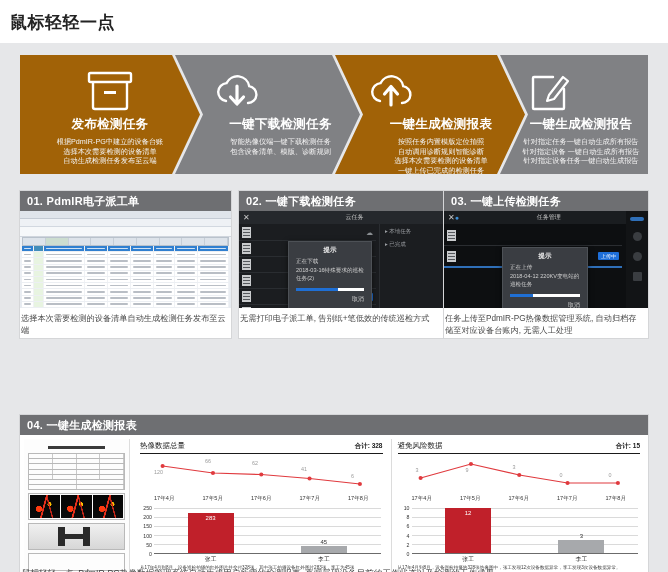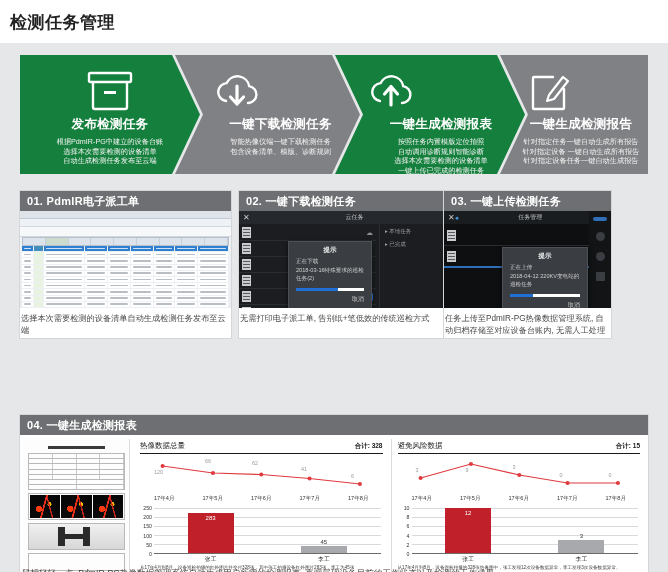--- a/index.html
+++ b/index.html
@@ -42,21 +42,21 @@
     width: 628px;
     height: 119px;
   }
   .chev {
     position: absolute;
     top: 0;
     height: 119px;
     color: #ffffff;
     text-align: center;
   }
-  .chev-red   { background: #15803d; }
+  .chev-red   { background: #a16207; }
   .chev-grey  { background: #808184; }
   .chev-icon {
     margin: 14px auto 0;
     width: 52px;
     height: 44px;
     display: block;
   }
   .chev-title {
     font-size: 12.5px;
     font-weight: bold;
@@ -434,21 +434,21 @@
   .bottom-caption-wrap {
     position: absolute;
     left: 20px;
     top: 519px;
     width: 640px;
   }
 </style>
 </head>
 <body>
 
-<div id="page-title">检测任务管理</div>
+<div id="page-title">鼠标轻轻一点</div>
 
 <div id="stage">
 
   <div id="chevron-band">
 
     <div class="chev chev-red" style="left:0px;width:180px;clip-path:polygon(0 0, 152px 0, 180px 50%, 152px 100%, 0 100%);">
       <svg class="chev-icon" viewBox="0 0 52 44">
         <rect x="5" y="4" width="42" height="9" rx="1.5" fill="none" stroke="#fff" stroke-width="2.4"></rect>
         <path d="M9 14 V38 a2 2 0 0 0 2 2 H41 a2 2 0 0 0 2 -2 V14" fill="none" stroke="#fff" stroke-width="2.4"></path>
         <rect x="20" y="22" width="12" height="3" fill="#fff"></rect>
@@ -856,21 +856,21 @@
           <div class="dlg-progress">
               <i style="width:62%;"></i>
             </div>
           <div class="dlg-cancel">取消</div>
         </div>
       </div>
     </div>
     <div class="card-caption">无需打印电子派工单, 告别纸+笔低效的传统巡检方式</div>
   </div>
 
-  <div class="card" style="left:444px;top:148px;width:167px;height:147px;">
+  <div class="card" style="left:444px;top:148px;width:204px;height:147px;">
     <div class="card-header">03. 一键上传检测任务</div>
     <div class="card-shot" style="height:97px;">
       <div class="dark-app" style="background:#0d0f11;">
         <div class="da-topbar" style="background:#1a1d20;">
           <span style="font-size:8px;">✕</span>
           <span style="font-size:7px;color:#3f8fd4;">●</span>
           <span style="flex:1;text-align:center;">任务管理</span>
           <span style="font-size:9px;">+</span>
         </div>
         <div class="da-list" style="width:178px;">

